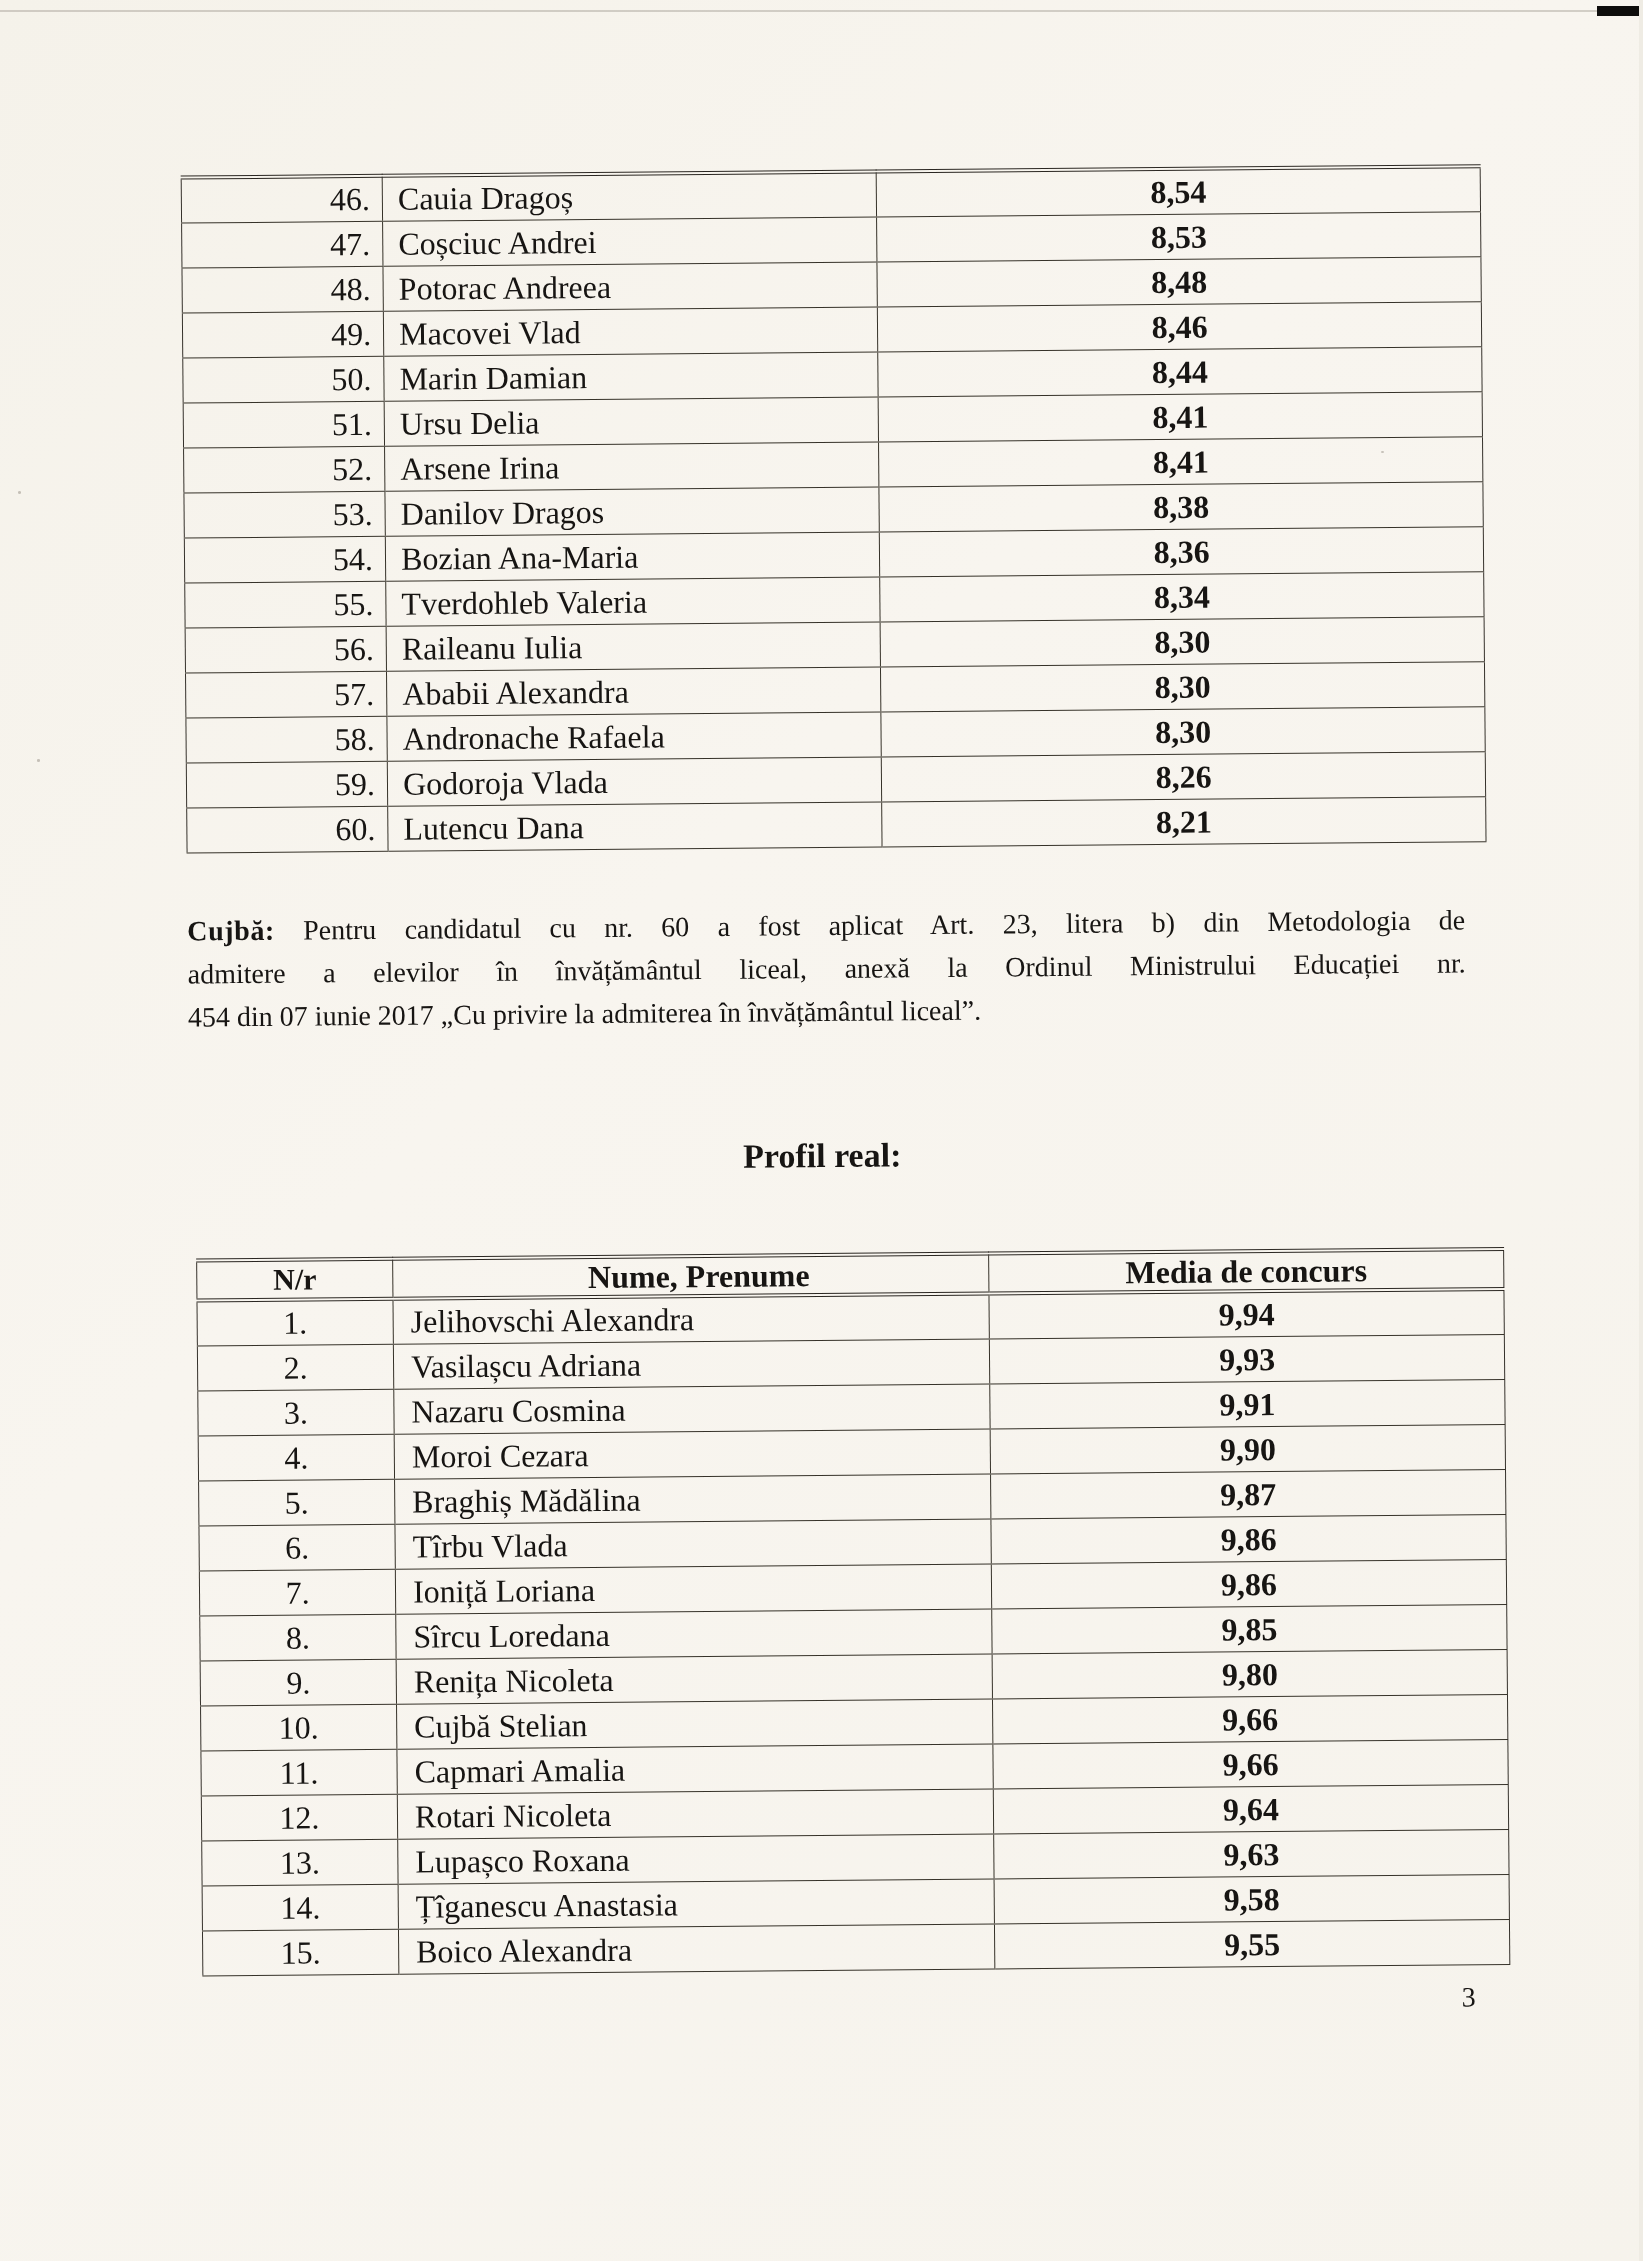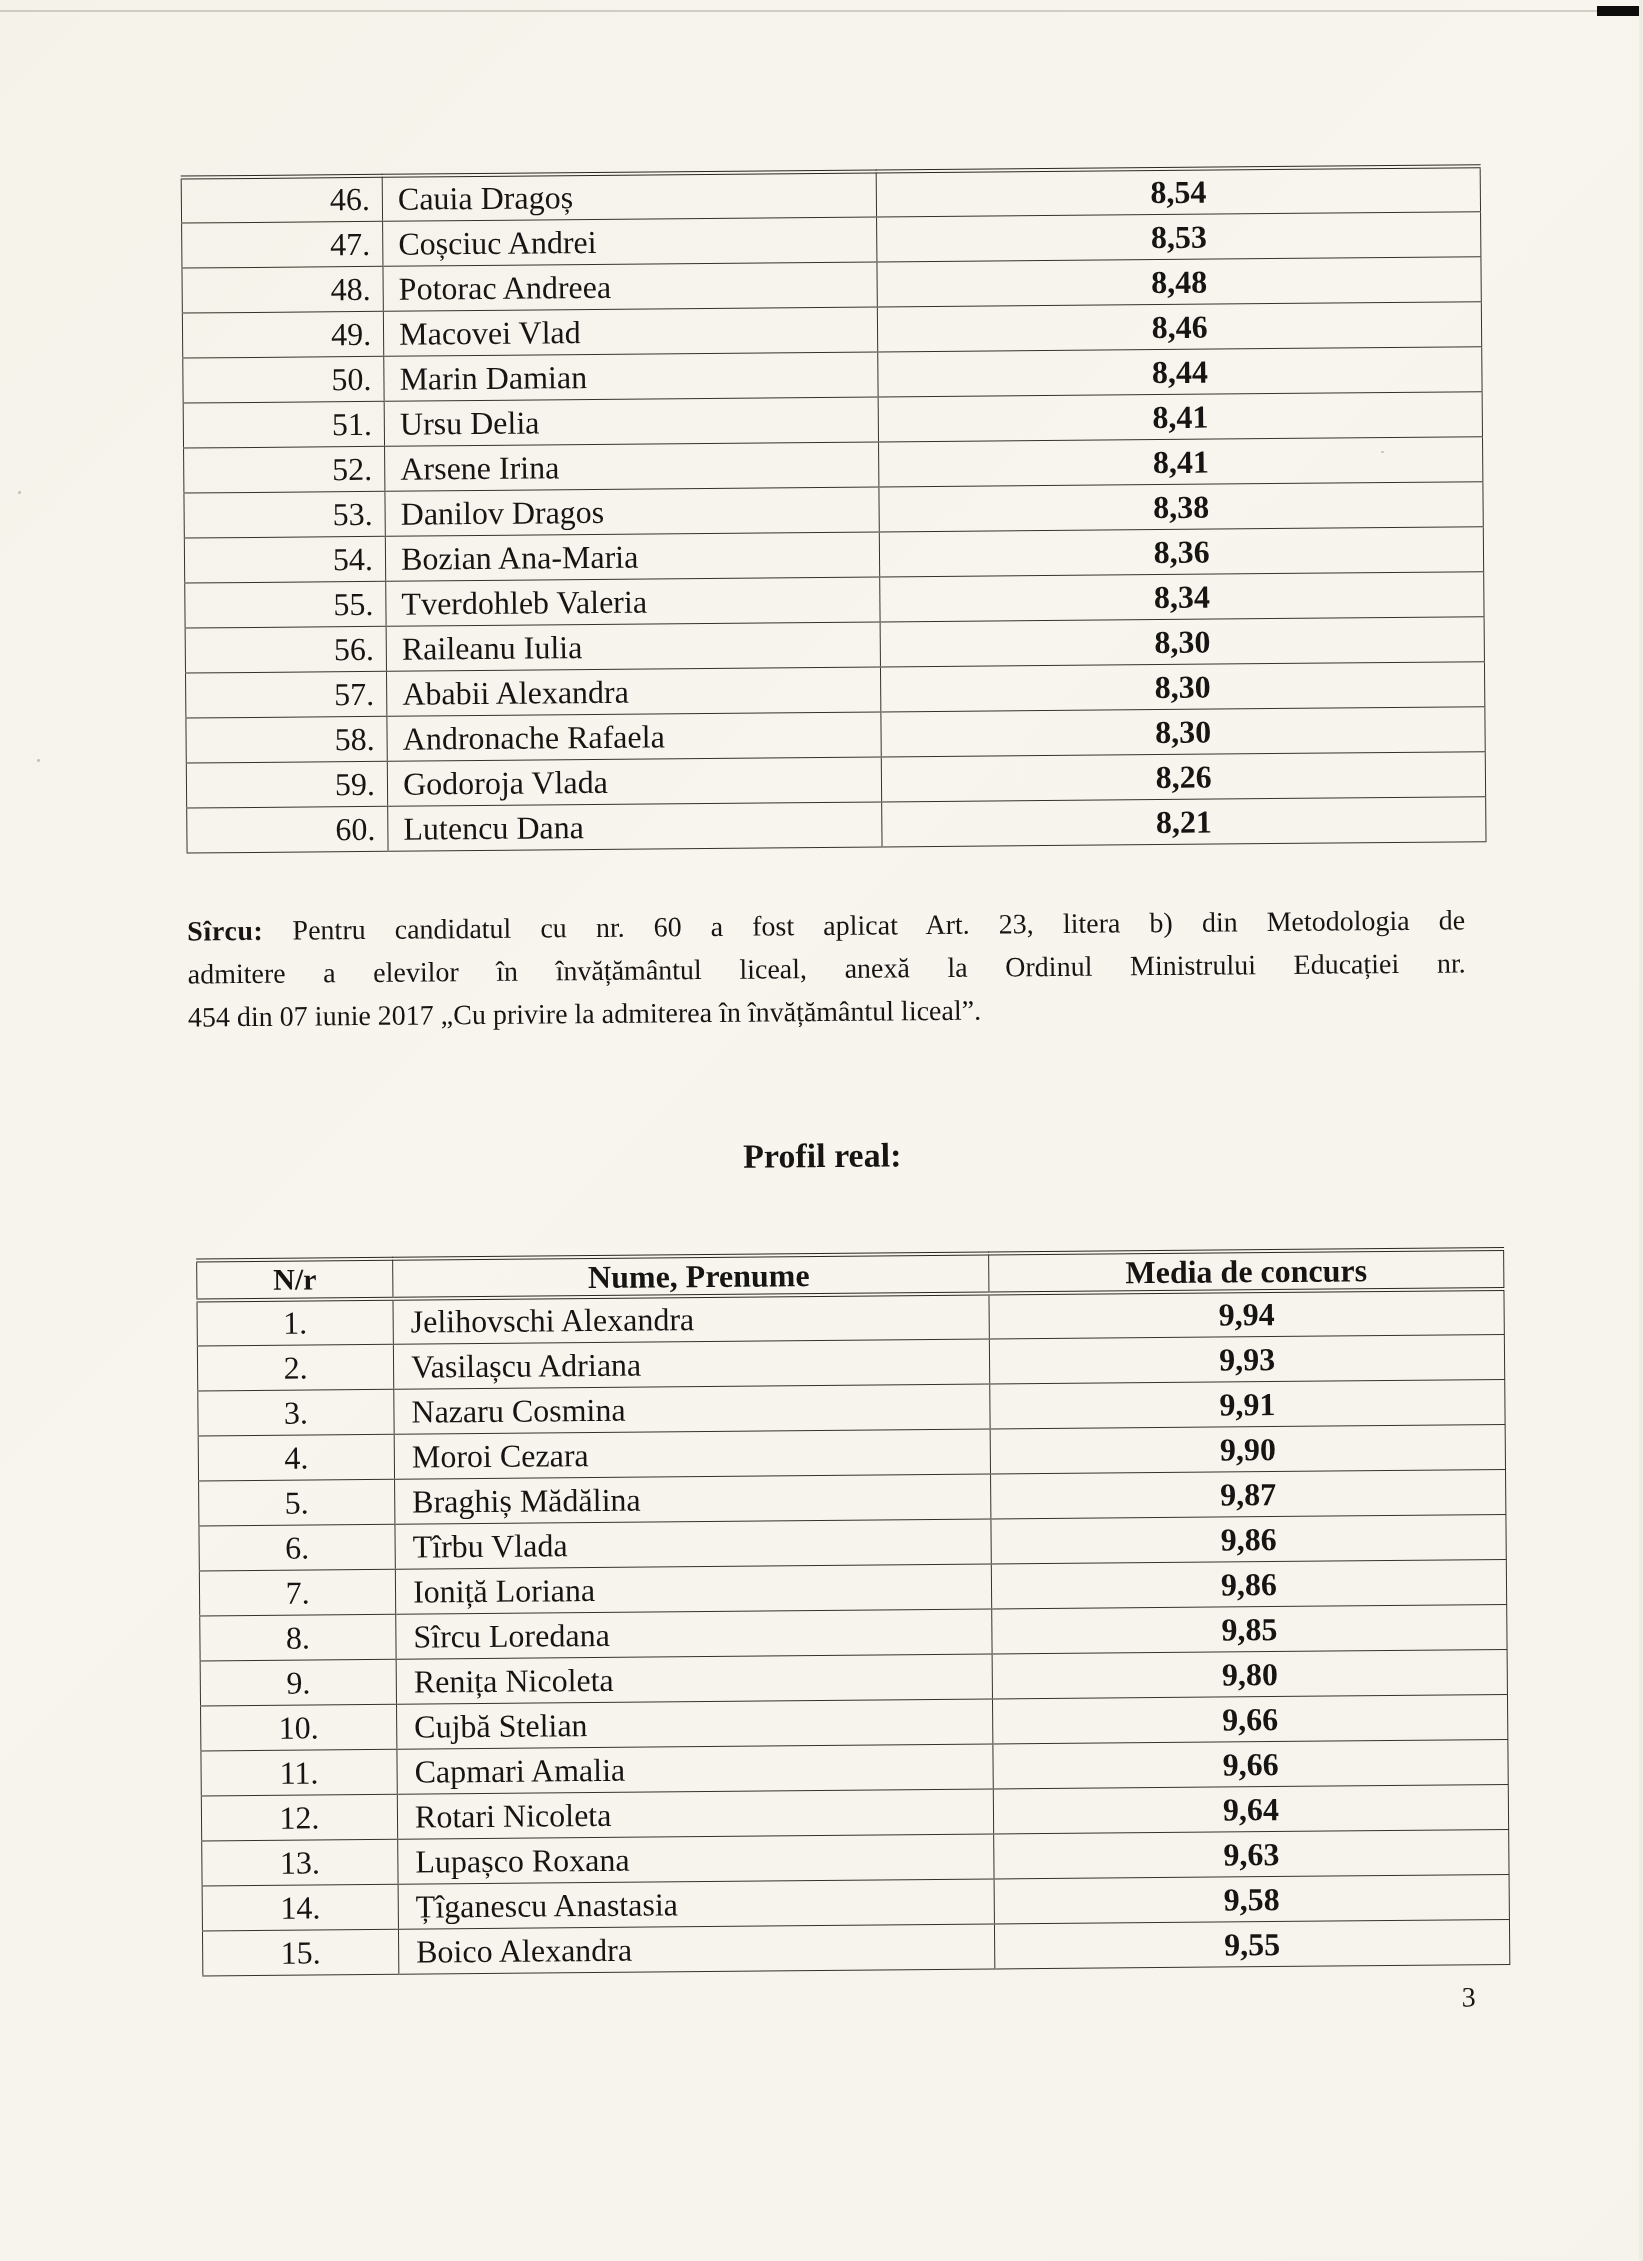--- a/index.html
+++ b/index.html
@@ -173,21 +173,21 @@
         </tr>
         <tr>
           <td class="c-nr">60.</td>
           <td class="c-name">Lutencu Dana</td>
           <td class="c-score">8,21</td>
         </tr>
       </tbody>
     </table>
 
     <div class="note">
-      <div class="note-line jline"><span class="note-label">Sîrcu:</span><span> Pentru candidatul cu nr. 60 a fost aplicat Art. 23, litera b) din  Metodologia de</span></div>
+      <div class="note-line jline"><span class="note-label">Cujbă:</span><span> Pentru candidatul cu nr. 60 a fost aplicat Art. 23, litera b) din  Metodologia de</span></div>
       <div class="note-line jline"><span>admitere a elevilor în învățământul liceal, anexă la Ordinul Ministrului Educației nr.</span></div>
       <div class="note-line"><span>454 din 07 iunie 2017 „Cu privire la admiterea în învățământul liceal”.</span></div>
     </div>
 
     <div class="section-heading">Profil real:</div>
 
     <table class="tbl t2">
       <tbody>
         <tr class="header-row">
           <th class="c-nr">N/r</th>

